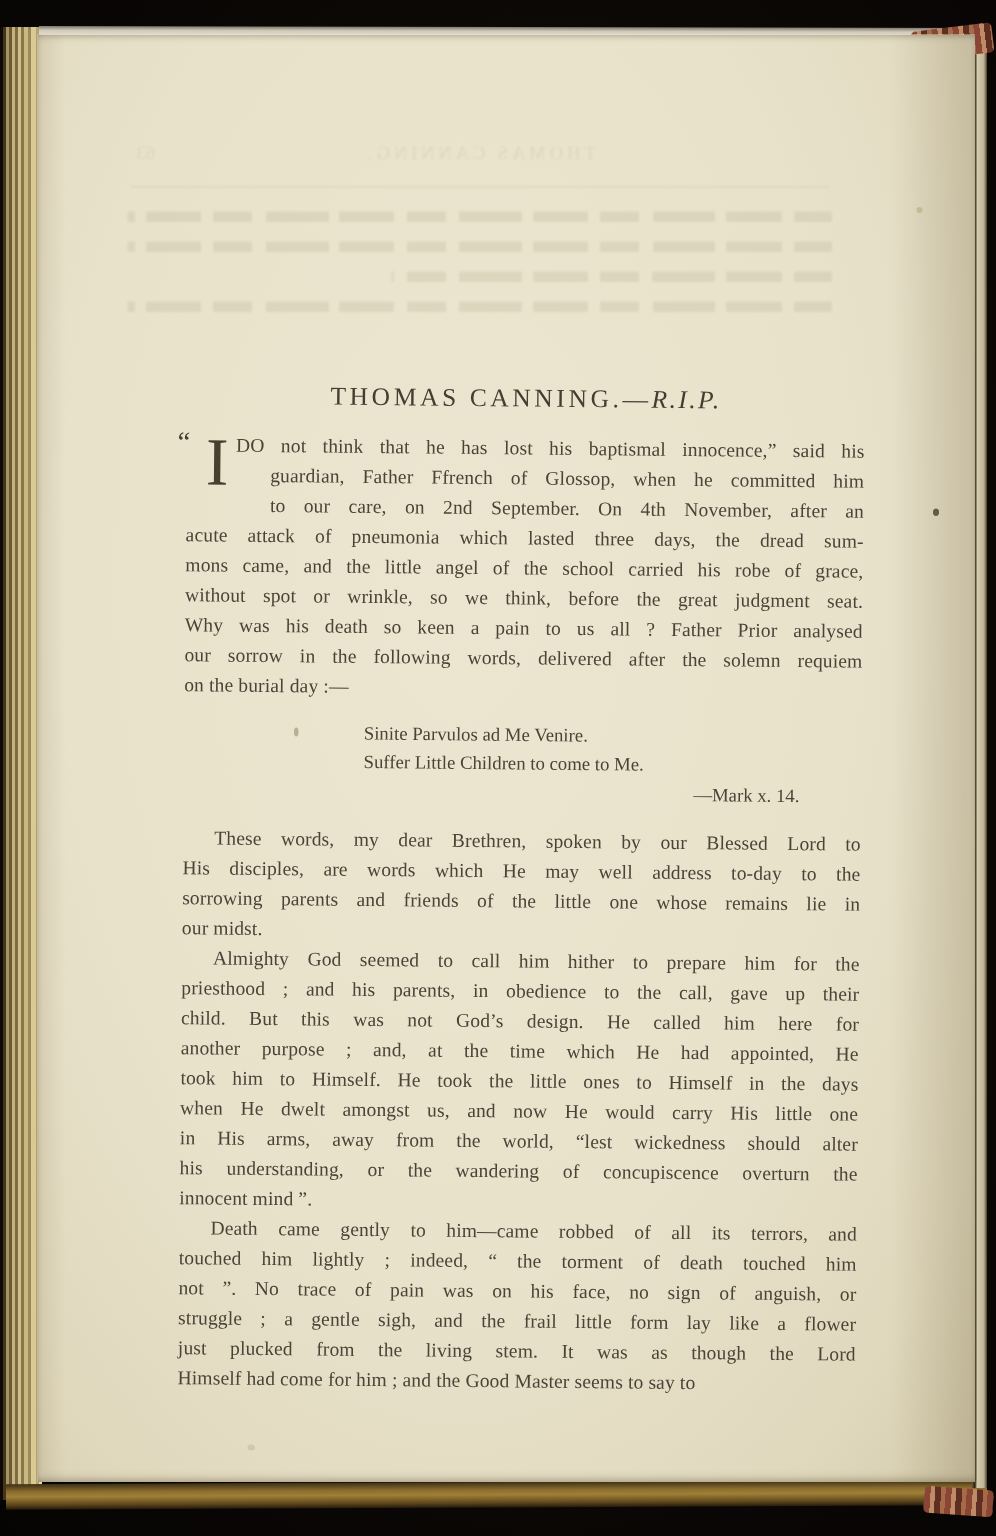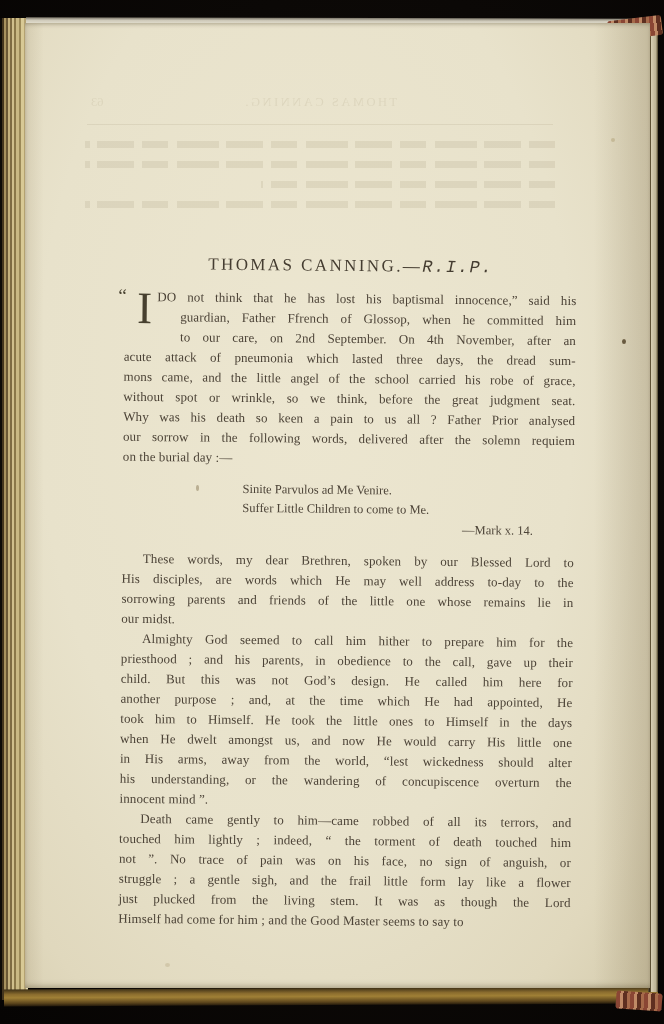--- a/index.html
+++ b/index.html
@@ -38,21 +38,21 @@
   .st-head{position:relative;text-align:center;font-size:12.5px;letter-spacing:2.5px;}
   .st-num{position:absolute;right:8px;top:0;letter-spacing:0;}
   .st-rule{margin:14px 4px 16px 4px;border-top:1.4px solid #8d7f5c;}
   .st-line{height:7px;margin:13px 2px;
     background:repeating-linear-gradient(90deg,#8d7f5c 0 26px,transparent 26px 34px,#8d7f5c 34px 71px,transparent 71px 78px,#8d7f5c 78px 120px,transparent 120px 129px);}
   .st-line.short{width:62%;}
   
   .content{position:absolute;left:102px;top:0;width:452px;height:940px;
     transform:rotate(.55deg);transform-origin:50% 0%;color:#4c4337;}
   .title{margin-top:233px;text-align:center;font-size:17px;letter-spacing:2.4px;color:#453d31;white-space:nowrap;}
-  .title .rip{font-style:italic;letter-spacing:1.6px;font-family:Liberation Mono, monospace;}
+  .title .rip{font-style:italic;letter-spacing:1.6px;}
   .para{position:relative;font-size:13px;line-height:20px;}
   .para.first{margin-top:13px;}
   .bline{text-align:justify;text-align-last:justify;letter-spacing:.1px;}
   .bline.last{text-align-last:left;}
   .bline.indent{padding-left:21px;}
   .bline.drop1{padding-left:33px;}
   .bline.drop23{padding-left:56px;}
   .dropcap{position:absolute;left:13px;top:1px;font-size:45px;line-height:40px;color:#47402f;}
   .dropquote{position:absolute;left:-6px;top:-1px;font-size:19px;color:#47402f;}
   .verse{margin-top:12px;font-size:12.5px;line-height:18.5px;}

